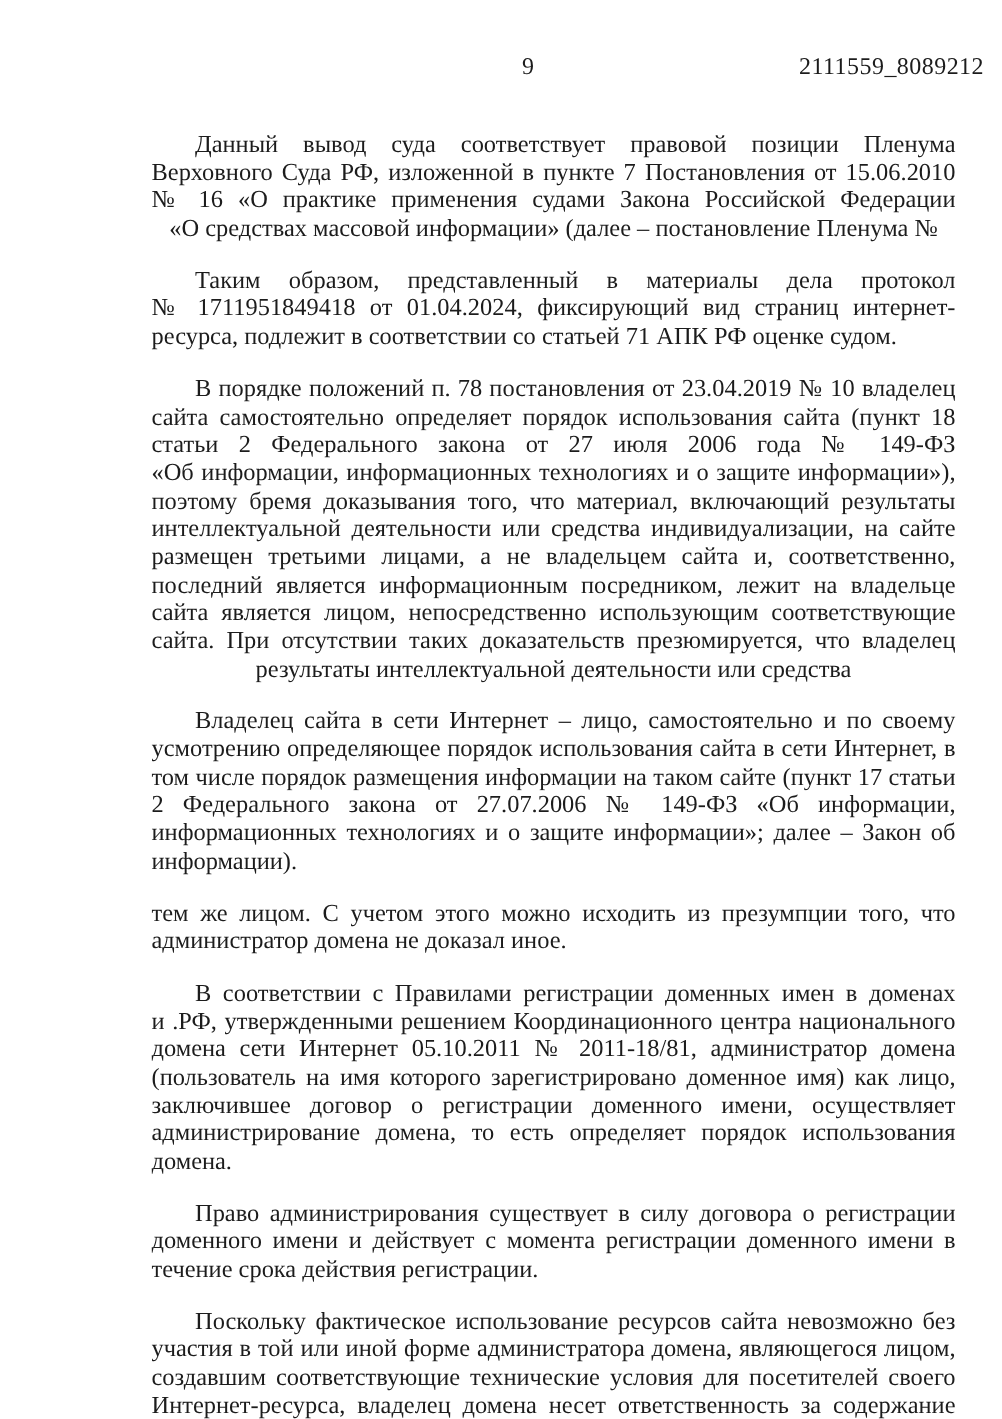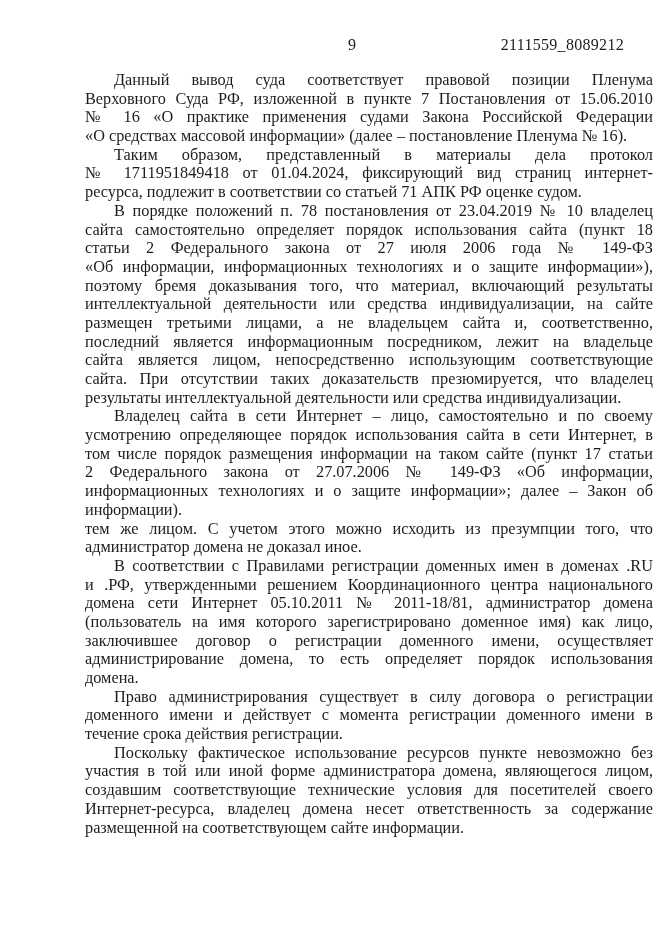--- a/index.html
+++ b/index.html
@@ -25,32 +25,32 @@
     font-size: 16px;
   }
   .page-num {
     position: absolute;
     top: 0;
     left: 348px;
   }
   .doc-num {
     position: absolute;
     top: 0;
-    right: 44px;
+    right: 12px;
     letter-spacing: 0.3px;
   }
   .doc-body {
     position: absolute;
     top: 71px;
     left: 85px;
     width: 568px;
     font-size: 16.3px;
   }
   .para {
-    margin: 0;
+    margin: 16px;
     padding: 0;
   }
   .line {
     height: 18.7px;
     line-height: 18.7px;
     overflow: hidden;
     text-align: center;
     text-align-last: left;
   }
   .line.just {
@@ -114,20 +114,20 @@
         <div class="line just">заключившее договор о регистрации доменного имени, осуществляет</div>
         <div class="line just">администрирование домена, то есть определяет порядок использования</div>
         <div class="line">домена.</div>
       </div>
       <div class="para">
         <div class="line first just">Право администрирования существует в силу договора о регистрации</div>
         <div class="line just">доменного имени и действует с момента регистрации доменного имени в</div>
         <div class="line">течение срока действия регистрации.</div>
       </div>
       <div class="para">
-        <div class="line first just">Поскольку фактическое использование ресурсов пункте невозможно без</div>
+        <div class="line first just">Поскольку фактическое использование ресурсов сайта невозможно без</div>
         <div class="line just">участия в той или иной форме администратора домена, являющегося лицом,</div>
         <div class="line just">создавшим соответствующие технические условия для посетителей своего</div>
         <div class="line just">Интернет-ресурса, владелец домена несет ответственность за содержание</div>
         <div class="line">размещенной на соответствующем сайте информации.</div>
       </div>
     </div>
 </div>
 
 </body></html>

